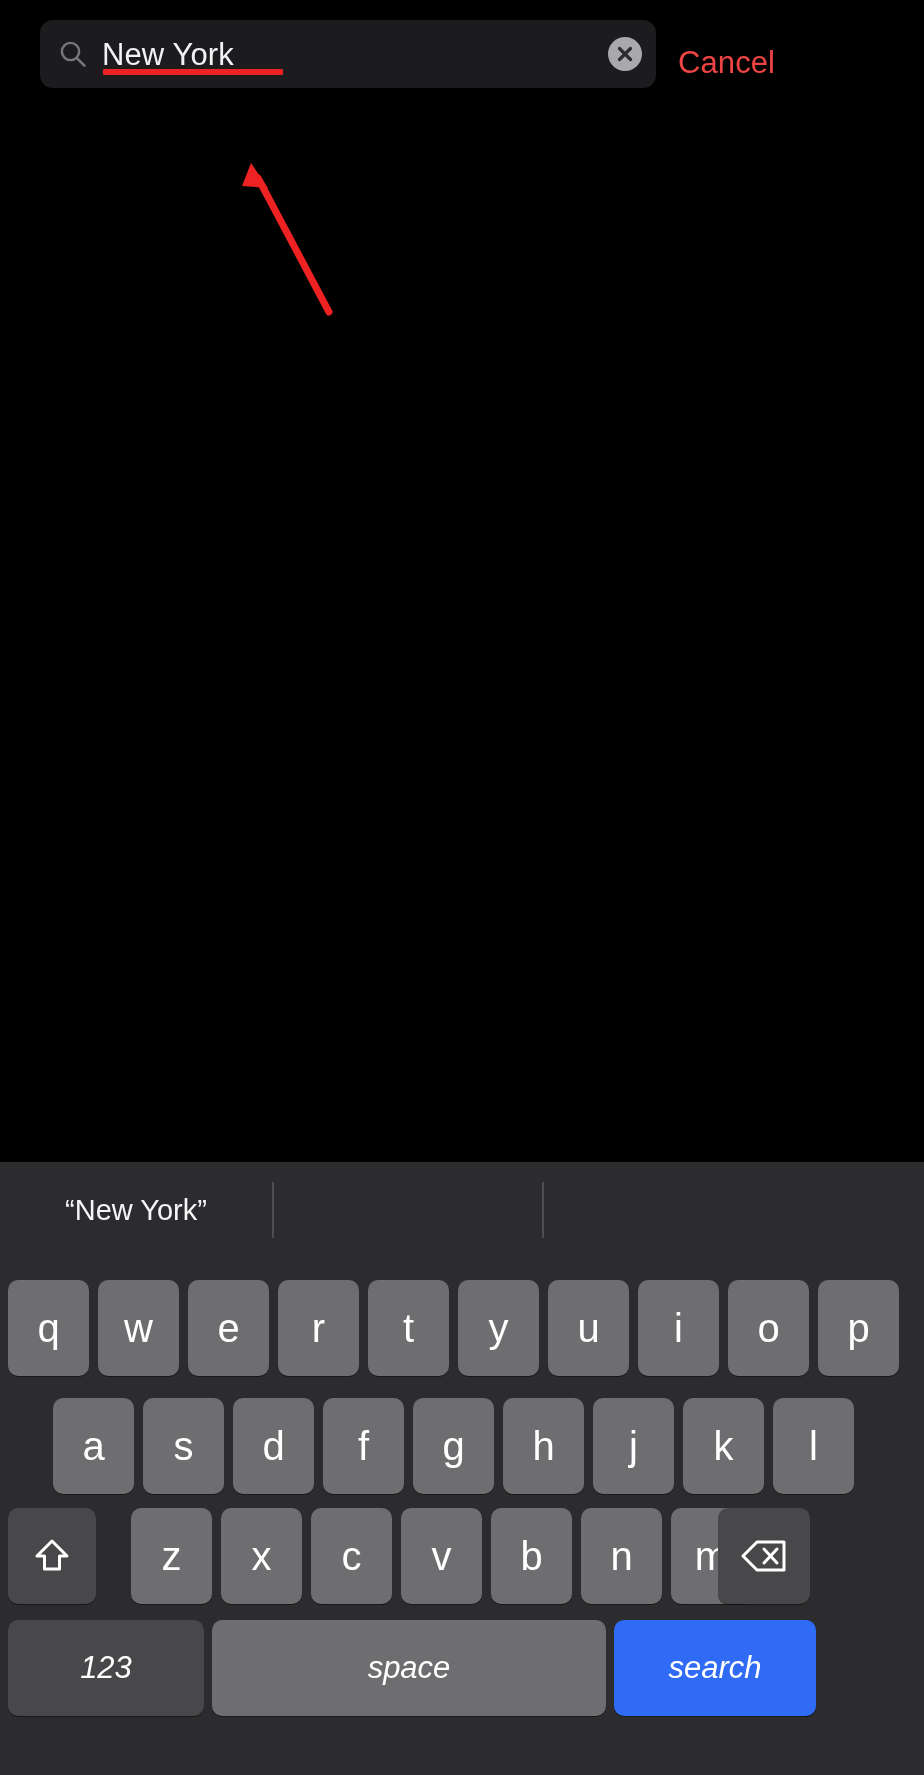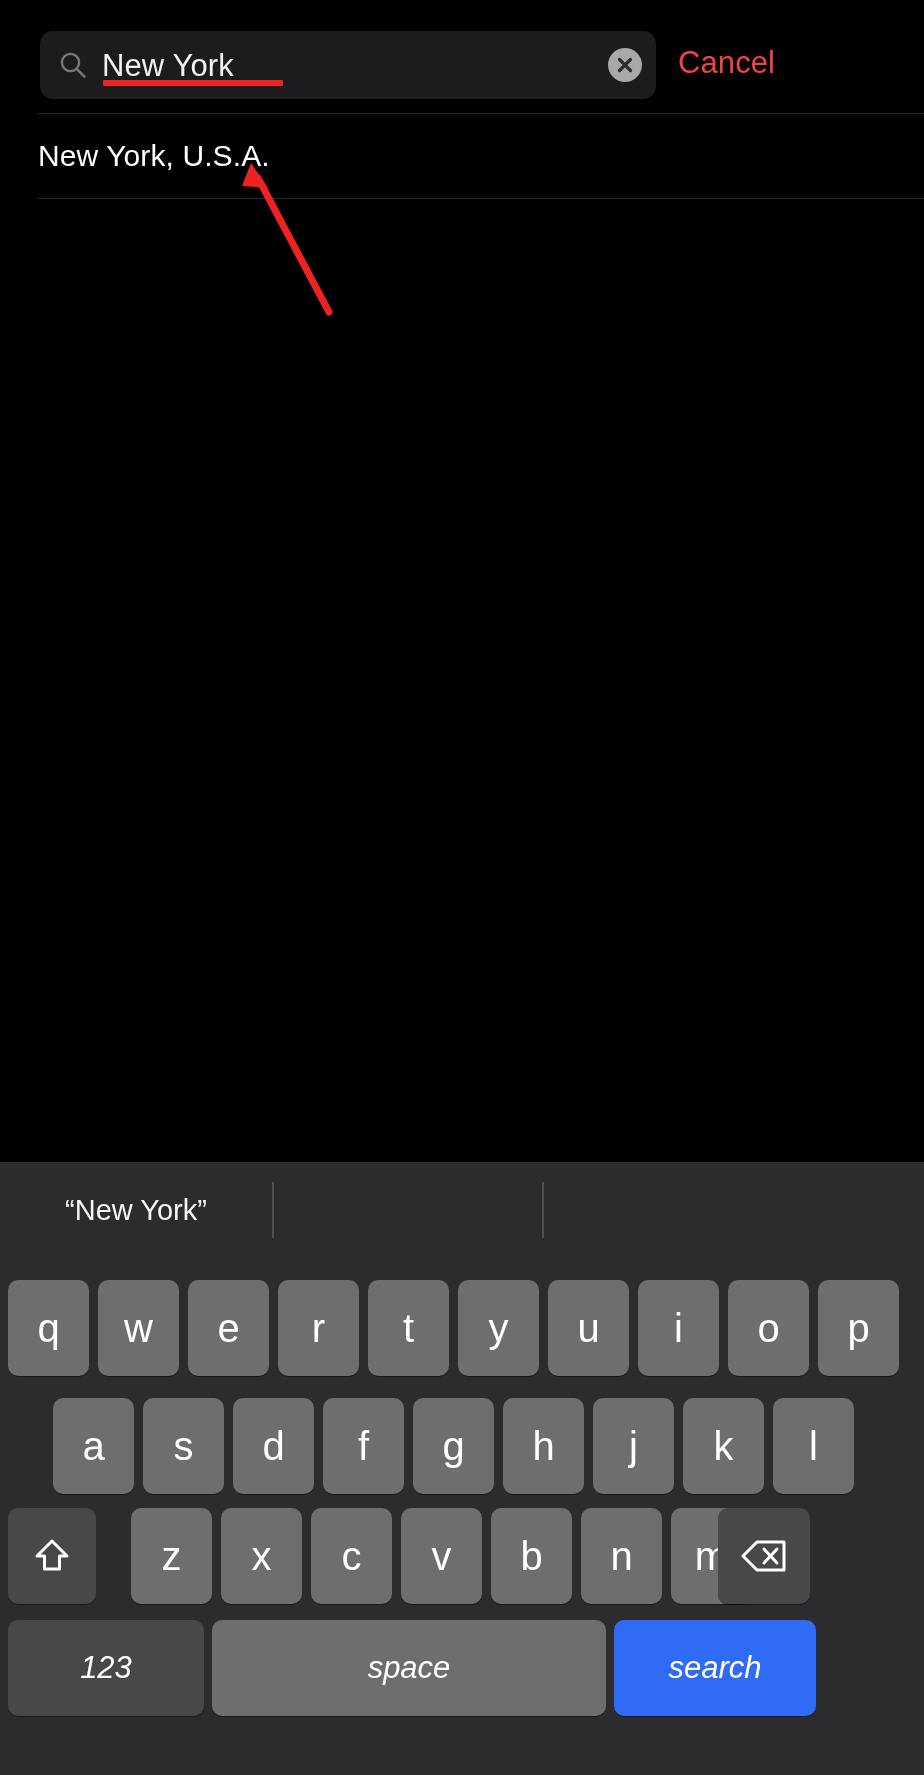--- a/index.html
+++ b/index.html
@@ -27,21 +27,21 @@
     position: absolute;
     left: 0; top: 0;
     width: 924px;
     height: 113px;
     background: #000000;
   }
 
   #search-field {
     position: absolute;
     left: 40px;
-    top: 31px;
+    top: 20px;
     width: 616px;
     height: 68px;
     background: #1c1c1e;
     border-radius: 13px;
     display: flex;
     align-items: center;
     box-sizing: border-box;
     padding: 0 14px 0 18px;
   }
 
@@ -250,27 +250,20 @@
         <svg viewBox="0 0 34 34" width="34" height="34" xmlns="http://www.w3.org/2000/svg">
           <line x1="11.5" y1="11.5" x2="22.5" y2="22.5" stroke="#2c2c2e" stroke-width="3.2" stroke-linecap="round"></line>
           <line x1="22.5" y1="11.5" x2="11.5" y2="22.5" stroke="#2c2c2e" stroke-width="3.2" stroke-linecap="round"></line>
         </svg>
       </span>
     </div>
 
     <div id="cancel-button">Cancel</div>
   </div>
 
-  <div id="results">
-    <div class="divider"></div>
-    <div class="result-row">
-      <span class="result-label">New York, U.S.A.</span>
-    </div>
-    <div class="divider"></div>
-  </div>
 
   <svg id="arrow-annotation" viewBox="0 0 120 180" xmlns="http://www.w3.org/2000/svg">
     <line x1="99" y1="162" x2="28" y2="28" stroke="#ee2222" stroke-width="7" stroke-linecap="round"></line>
     <polygon points="21,13 38,38 12,36" fill="#ee2222"></polygon>
   </svg>
 
   <div id="keyboard">
 
     <div id="predictive-bar">
       <div id="prediction-0">“New York”</div>

